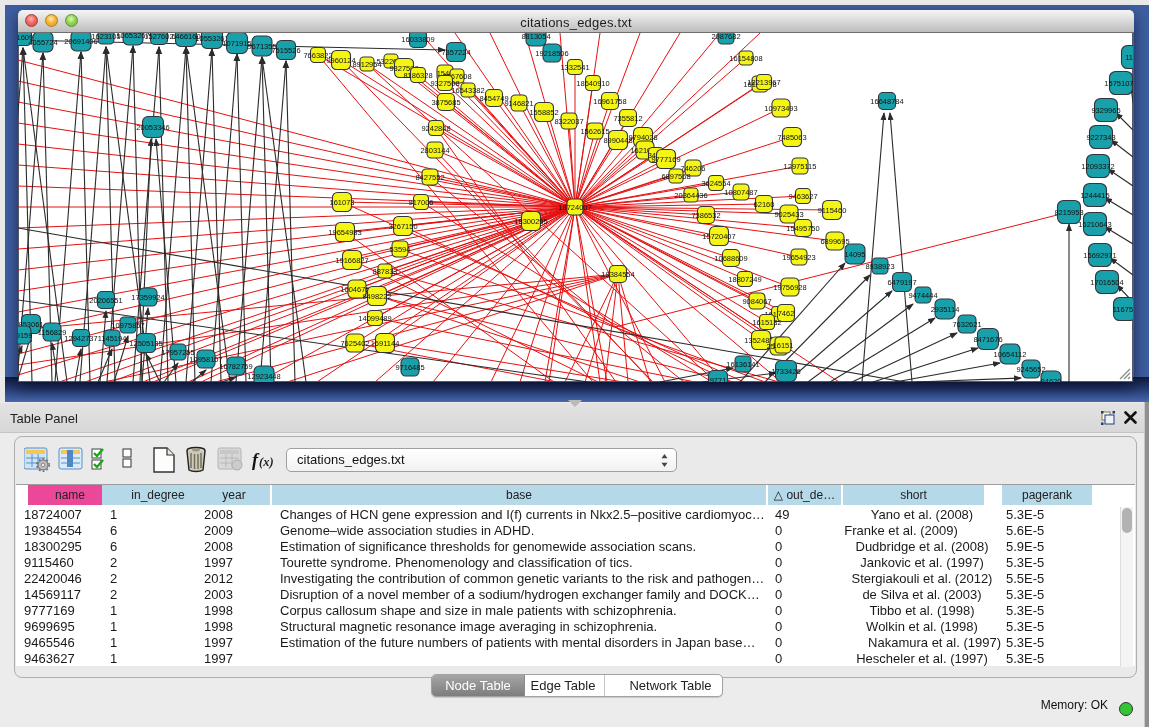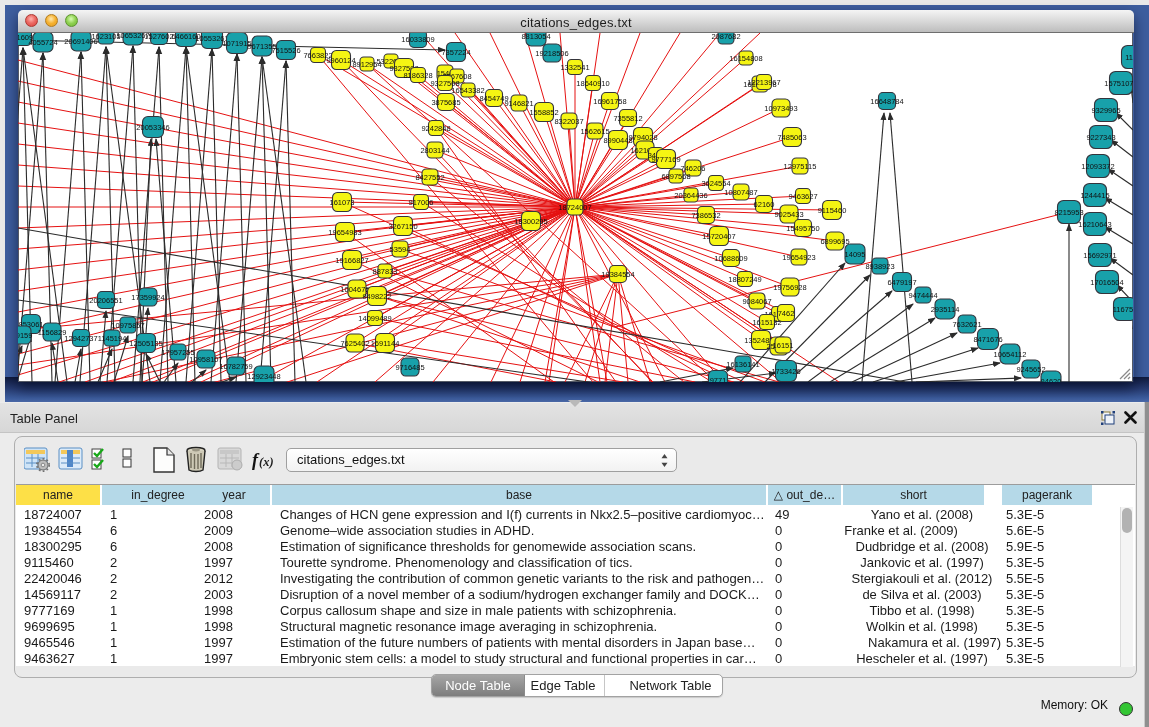--- a/index.html
+++ b/index.html
@@ -600,21 +600,21 @@
     <text x="7" y="20" font-size="12.5" font-style="italic" font-weight="bold" font-family="Liberation Serif,serif" fill="#222">(x)</text>
       </g>
   </svg>
   <div id="combo">citations_edges.txt
     <svg style="position:absolute;right:8px;top:5px" width="7" height="13" viewBox="0 0 7 13">
       <path d="M3.5,0 L6.5,4.2 h-6 z" fill="#444"></path>
         <path d="M3.5,13 L6.5,8.8 h-6 z" fill="#444"></path>
     </svg>
   </div>
   <div id="table">
-    <div class="hcell" style="left:0;width:85px;background:#fde047">name</div>
+    <div class="hcell" style="left:12px;width:85px;background:#ec4899">name</div>
     <div class="hcell" style="left:86px;width:113px">in_degree</div>
     <div class="hcell" style="left:182px;width:73px">year</div>
     <div class="hcell" style="left:256px;width:495px">base</div>
     <div class="hcell" style="left:752px;width:74px">△ out_de…</div>
     <div class="hcell" style="left:827px;width:142px">short</div>
     <div class="hcell" style="left:986px;width:91px">pagerank</div>
     <div style="position:absolute;left:1104px;top:22px;width:13px;height:160px;background:#f4f4f4;border-left:1px solid #ddd"></div>
     <div style="position:absolute;left:1106px;top:23px;width:10px;height:25px;background:#b2b2b2;border-radius:5px"></div>
   </div>
   <div class="trow" style="top:105px">
@@ -695,21 +695,20 @@
       <span style="left:188px">1997</span>
       <span style="left:264px">Estimation of the future numbers of patients with mental disorders in Japan base…</span>
       <span style="left:759px">0</span>
       <span style="left:827px;width:158px;text-align:right">Nakamura et al. (1997)</span>
       <span style="left:990px">5.3E-5</span>
     </div>
     <div class="trow" style="top:249px">
       <span style="left:8px">9463627</span>
       <span style="left:94px">1</span>
       <span style="left:188px">1997</span>
-      <span style="left:264px">Embryonic stem cells: a model to study structural and functional properties in car…</span>
       <span style="left:759px">0</span>
       <span style="left:827px;width:158px;text-align:center">Hescheler et al. (1997)</span>
       <span style="left:990px">5.3E-5</span>
     </div>
   <div id="tabs">
     <div class="seg" style="left:0;width:93px;background:linear-gradient(#a6a6a6,#7d7d7d);color:#fff;border-radius:4px 0 0 4px;border-right:1px solid #8b8b8b">Node Table</div>
     <div class="seg" style="left:90px;width:83px;border-right:1px solid #c6c6c6">Edge Table</div>
     <div class="seg" style="left:187px;width:103px">Network Table</div>
   </div>
   <span id="memo">Memory: OK</span>

